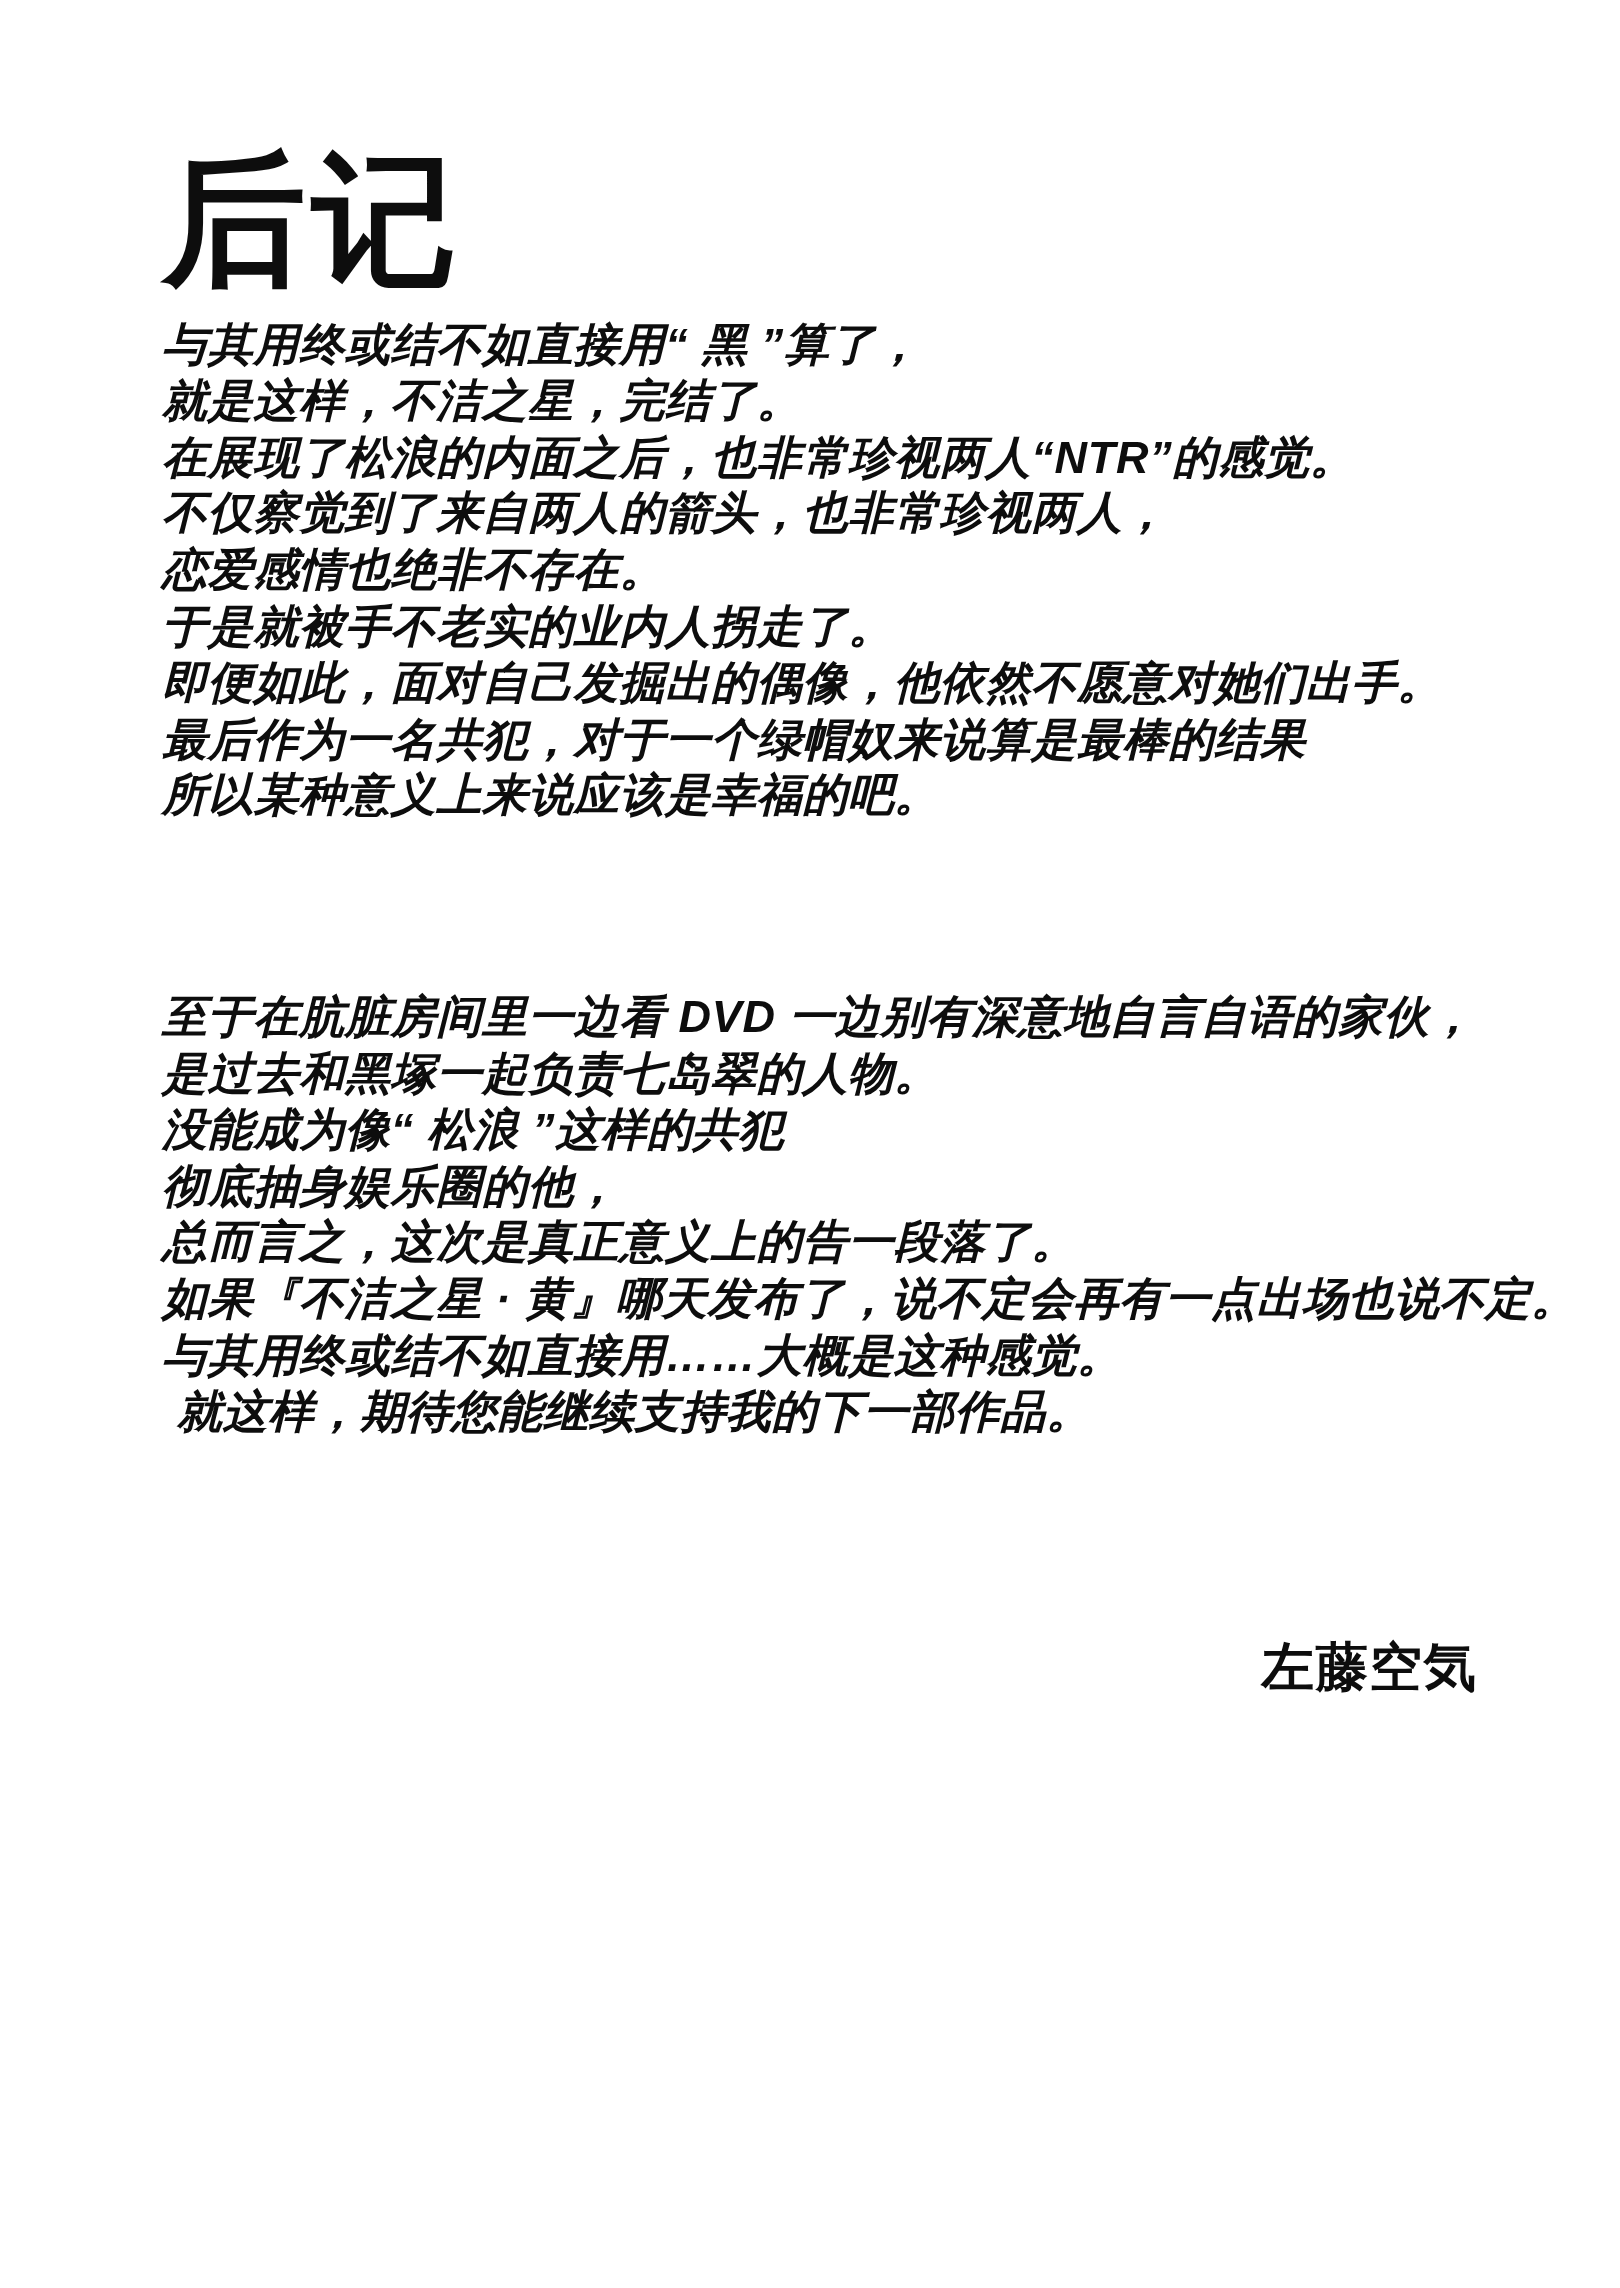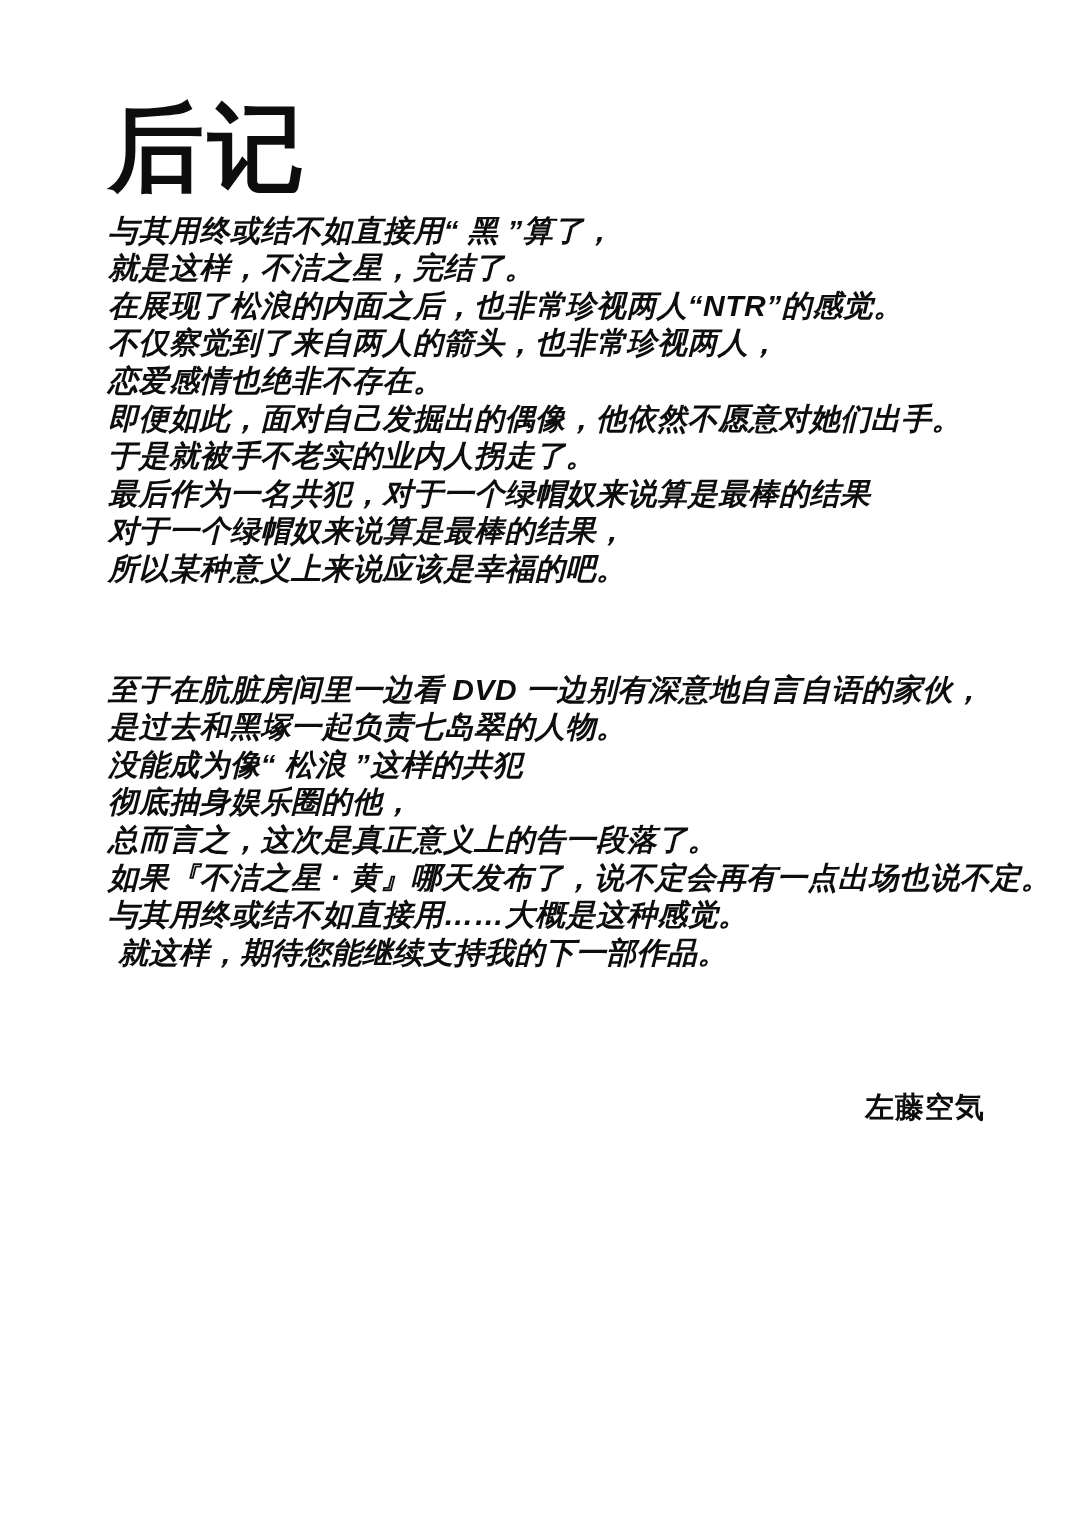--- a/index.html
+++ b/index.html
@@ -34,30 +34,30 @@
     font-size: 30px;
     line-height: 37.6px;
     letter-spacing: 0.5px;
     margin: 0;
     font-style: italic;
   }
   .para .line {
     white-space: nowrap;
   }
   .para-2 {
-    margin-top: 83px;
+    margin-top: 110px;
   }
   .para-3 {
     padding-left: 10px;
   }
   .signature {
     position: absolute;
     top: 1088px;
     right: 95px;
-    font-size: 29px;
+    font-size: 35px;
     letter-spacing: 1px;
     font-weight: bold;
     font-family: Liberation Serif, serif;
   }
   .page-number {
     position: absolute;
     left: 1px;
     top: 1384px;
     font-size: 15px;
     line-height: 17px;
@@ -74,24 +74,23 @@
 <div class="page">
   <div class="content">
     <h1 class="title">后记</h1>
 
     <div class="para para-1">
       <div class="line">与其用终或结不如直接用“ 黑 ”算了，</div>
       <div class="line">就是这样，不洁之星，完结了。</div>
       <div class="line">在展现了松浪的内面之后，也非常珍视两人“NTR”的感觉。</div>
       <div class="line">不仅察觉到了来自两人的箭头，也非常珍视两人，</div>
       <div class="line">恋爱感情也绝非不存在。</div>
+      <div class="line">于是就被手不老实的业内人拐走了。</div>
       <div class="line">即便如此，面对自己发掘出的偶像，他依然不愿意对她们出手。</div>
-      <div class="line">于是就被手不老实的业内人拐走了。</div>
       <div class="line">最后作为一名共犯，对于一个绿帽奴来说算是最棒的结果</div>
-      <div class="line">对于一个绿帽奴来说算是最棒的结果，</div>
       <div class="line">所以某种意义上来说应该是幸福的吧。</div>
     </div>
 
     <div class="para para-2">
       <div class="line">至于在肮脏房间里一边看 DVD 一边别有深意地自言自语的家伙，</div>
       <div class="line">是过去和黑塚一起负责七岛翠的人物。</div>
       <div class="line">没能成为像“ 松浪 ”这样的共犯</div>
       <div class="line">彻底抽身娱乐圈的他，</div>
       <div class="line">总而言之，这次是真正意义上的告一段落了。</div>
       <div class="line">如果『不洁之星 · 黄』哪天发布了，说不定会再有一点出场也说不定。</div>

